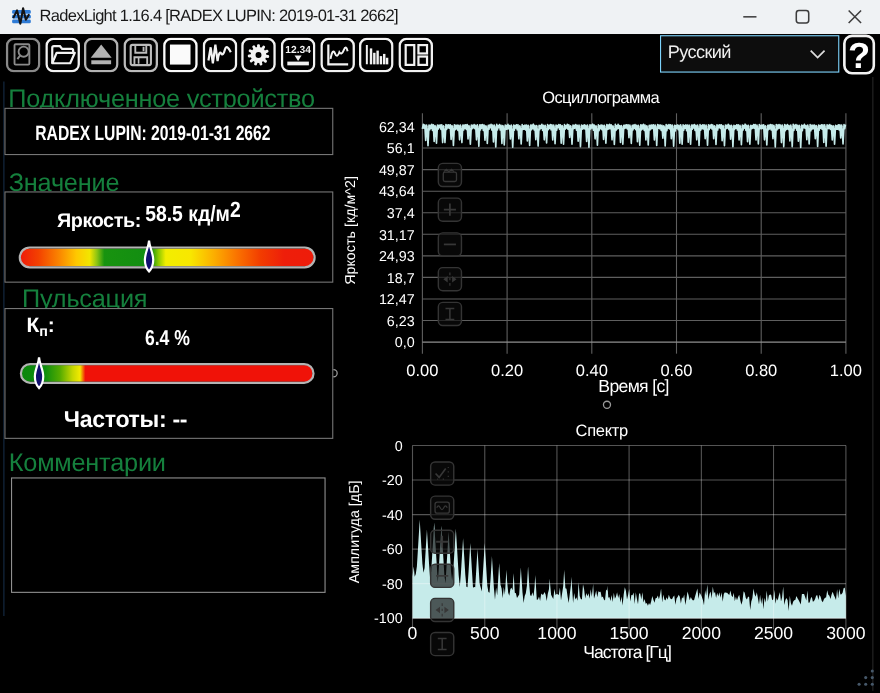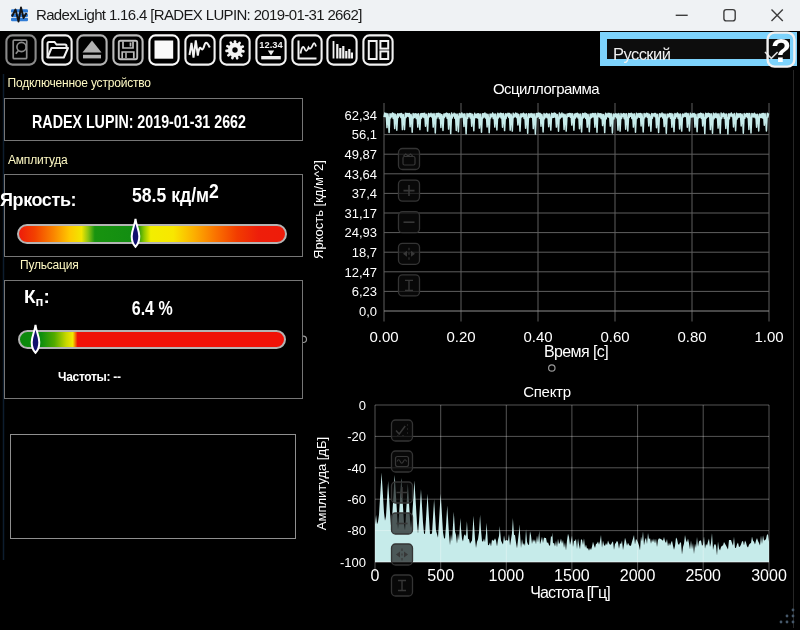--- a/index.html
+++ b/index.html
@@ -3,31 +3,31 @@
 <meta charset="utf-8">
 <style>
 * { margin:0; padding:0; box-sizing:border-box; }
 html,body { width:800px; height:630px; background:#000; overflow:hidden;
   font-family:"Liberation Sans", sans-serif; }
 #win { position:relative; width:800px; height:630px; background:#000; }
 #titlebar { position:absolute; left:0; top:0; width:800px; height:31px;
   background:#eff2f4; }
 #title-text { position:absolute; left:36px; top:5.5px; font-size:15px;
   color:#191919; letter-spacing:-0.65px; white-space:pre;text-align:right; }
-.hdr { position:absolute; color:#fef9c3; font-size:12px; letter-spacing:-0.2px; }
+.hdr { position:absolute; color:#15803d; font-size:23px; letter-spacing:-0.2px; }
 .gbox { position:absolute; border:1px solid #767676; background:#000; }
 #devtext { position:absolute; left:4px; top:100px; width:268px; height:44px;
   display:flex; align-items:center; justify-content:center;
   color:#fff; font-weight:bold; font-size:19px; white-space:nowrap; transform:scaleX(0.75); transform-origin:138px center; }
 .boldw { position:absolute; color:#fff; font-weight:bold; }
 #svg-main { position:absolute; left:0; top:0; }
 
 #toolbar { position:absolute; left:0; top:31px; width:800px; height:39px; background:#000; }
-#lang { position:absolute; left:600px; top:0.5px; width:197px; height:34px;
-  background:#0d0d0d; border:7px solid #7dd3fc; }
+#lang { position:absolute; left:600px; top:0.5px; width:163px; height:34px;
+  background:#0d0d0d; border:1px solid #7dd3fc; }
 #lang > span { position:absolute; left:6px; top:6.5px; color:#f0f0f0; font-size:16.5px; letter-spacing:-0.55px; }
 </style>
 </head>
 <body>
 <div id="win">
   <svg id="svg-main" width="800" height="630" viewBox="0 0 800 630">
 <line x1="384" y1="103" x2="384" y2="321.5" stroke="#5f5f5f" stroke-width="1"></line>
 <line x1="461" y1="103" x2="461" y2="321.5" stroke="#5f5f5f" stroke-width="1"></line>
 <line x1="538" y1="103" x2="538" y2="321.5" stroke="#5f5f5f" stroke-width="1"></line>
 <line x1="615" y1="103" x2="615" y2="321.5" stroke="#5f5f5f" stroke-width="1"></line>
@@ -254,38 +254,39 @@
         </svg>
       </div>
 <svg width="30" height="38" viewBox="0 0 30 38" style="position:absolute;left:765.5px;top:-0.5px">
 <rect x="1.6" y="1.6" width="26.8" height="34" rx="7" fill="none" stroke="#f2f2f2" stroke-width="2.4"></rect>
 <text x="15" y="31" font-size="33" font-weight="bold" fill="#fff" text-anchor="middle" font-family="Liberation Sans">?</text>
 </svg>
 </div>
   <div class="hdr" style="left:7.5px;top:75.5px">Подключенное устройство</div>
 <div class="gbox" style="left:4px;top:98px;width:299px;height:42.5px"></div>
 <div id="devtext">RADEX LUPIN: 2019-01-31 2662</div>
-<div class="hdr" style="left:8px;top:152.5px">Амплитуда</div>
+<div class="hdr" style="left:8px;top:152.5px">Значение</div>
 <div class="gbox" style="left:4px;top:174px;width:299px;height:82.5px"></div>
-<div class="boldw" style="left:0;top:189.5px;width:128px;text-align:left;font-size:18px;letter-spacing:-0.4px">Яркость:</div>
+<div class="boldw" style="left:0;top:189.5px;width:128px;text-align:right;font-size:18px;letter-spacing:-0.4px">Яркость:</div>
 <div class="boldw" style="left:131.5px;top:184px;font-size:20px;transform:scaleX(0.88);transform-origin:0 0;white-space:pre">58.5 кд/м<span style="position:relative;top:-4.5px">2</span></div>
 <div style="position:absolute;left:17px;top:224px;width:270px;height:20px;
 border:2px solid #b4b4b4;border-radius:10px;
 background:linear-gradient(to right,#ee1c0a 0%,#f34100 6%,#fa8500 13%,#ffc800 19%,
 #f2e600 23.5%,#8cc413 26%,#18930f 28.5%,#128d12 44.5%,#8cc800 47%,#f2ee00 49.5%,
 #f8e700 58%,#fcae00 66%,#fa7200 74%,#f23c00 82%,#ee1e0a 90%,#ee1c0a 100%)"></div>
 <svg width="15" height="31.5" style="position:absolute;left:128.3px;top:218.2px" viewBox="0 0 15 31.5">
       <path d="M7.5,0.8 C7.9,7 11.3,12 11.3,18.2 C11.3,23.6 9.9,26.3 7.5,28.8 C5.1,26.3 3.7,23.6 3.7,18.2 C3.7,12 7.1,7 7.5,0.8 Z" fill="#10106e" stroke="#fff" stroke-width="2"></path>
     </svg>
 <div class="hdr" style="left:20px;top:258px">Пульсация</div>
 <div class="gbox" style="left:4px;top:280px;width:299px;height:119px"></div>
 <div class="boldw" style="left:24px;top:286px;font-size:19px">К<span style="position:relative;top:3px;font-size:13px">п</span>:</div>
 <div class="boldw" style="left:4px;top:296.5px;width:295px;text-align:center;font-size:19.5px;transform:scaleX(0.82);transform-origin:151.5px center">6.4 %</div>
 <div style="position:absolute;left:18px;top:329.5px;width:268px;height:19px;
 border:2px solid #b4b4b4;border-radius:9.5px;
 background:linear-gradient(to right,#0b870b 0%,#0e8e0e 8%,#52aa00 13%,#c8d800 17.5%,
 #f3ea00 20%,#f01208 21.8%,#f01208 100%)"></div>
 <svg width="15" height="31.5" style="position:absolute;left:28.0px;top:323.8px" viewBox="0 0 15 31.5">
       <path d="M7.5,0.8 C7.9,7 11.3,12 11.3,18.2 C11.3,23.6 9.9,26.3 7.5,28.8 C5.1,26.3 3.7,23.6 3.7,18.2 C3.7,12 7.1,7 7.5,0.8 Z" fill="#10106e" stroke="#fff" stroke-width="2"></path>
     </svg>
-<div class="boldw" style="left:58px;top:369.5px;font-size:12px;letter-spacing:-0.3px">Частоты: --</div>
+<div class="boldw" style="left:58px;top:369.5px;font-size:21px;letter-spacing:-0.3px">Частоты: --</div>
+<div class="hdr" style="left:8px;top:407px">Комментарии</div>
 <div style="position:absolute;left:10px;top:434px;width:286px;height:105px;border:1.5px solid #8f8f8f"></div>
 </div>
 
 </body></html>

